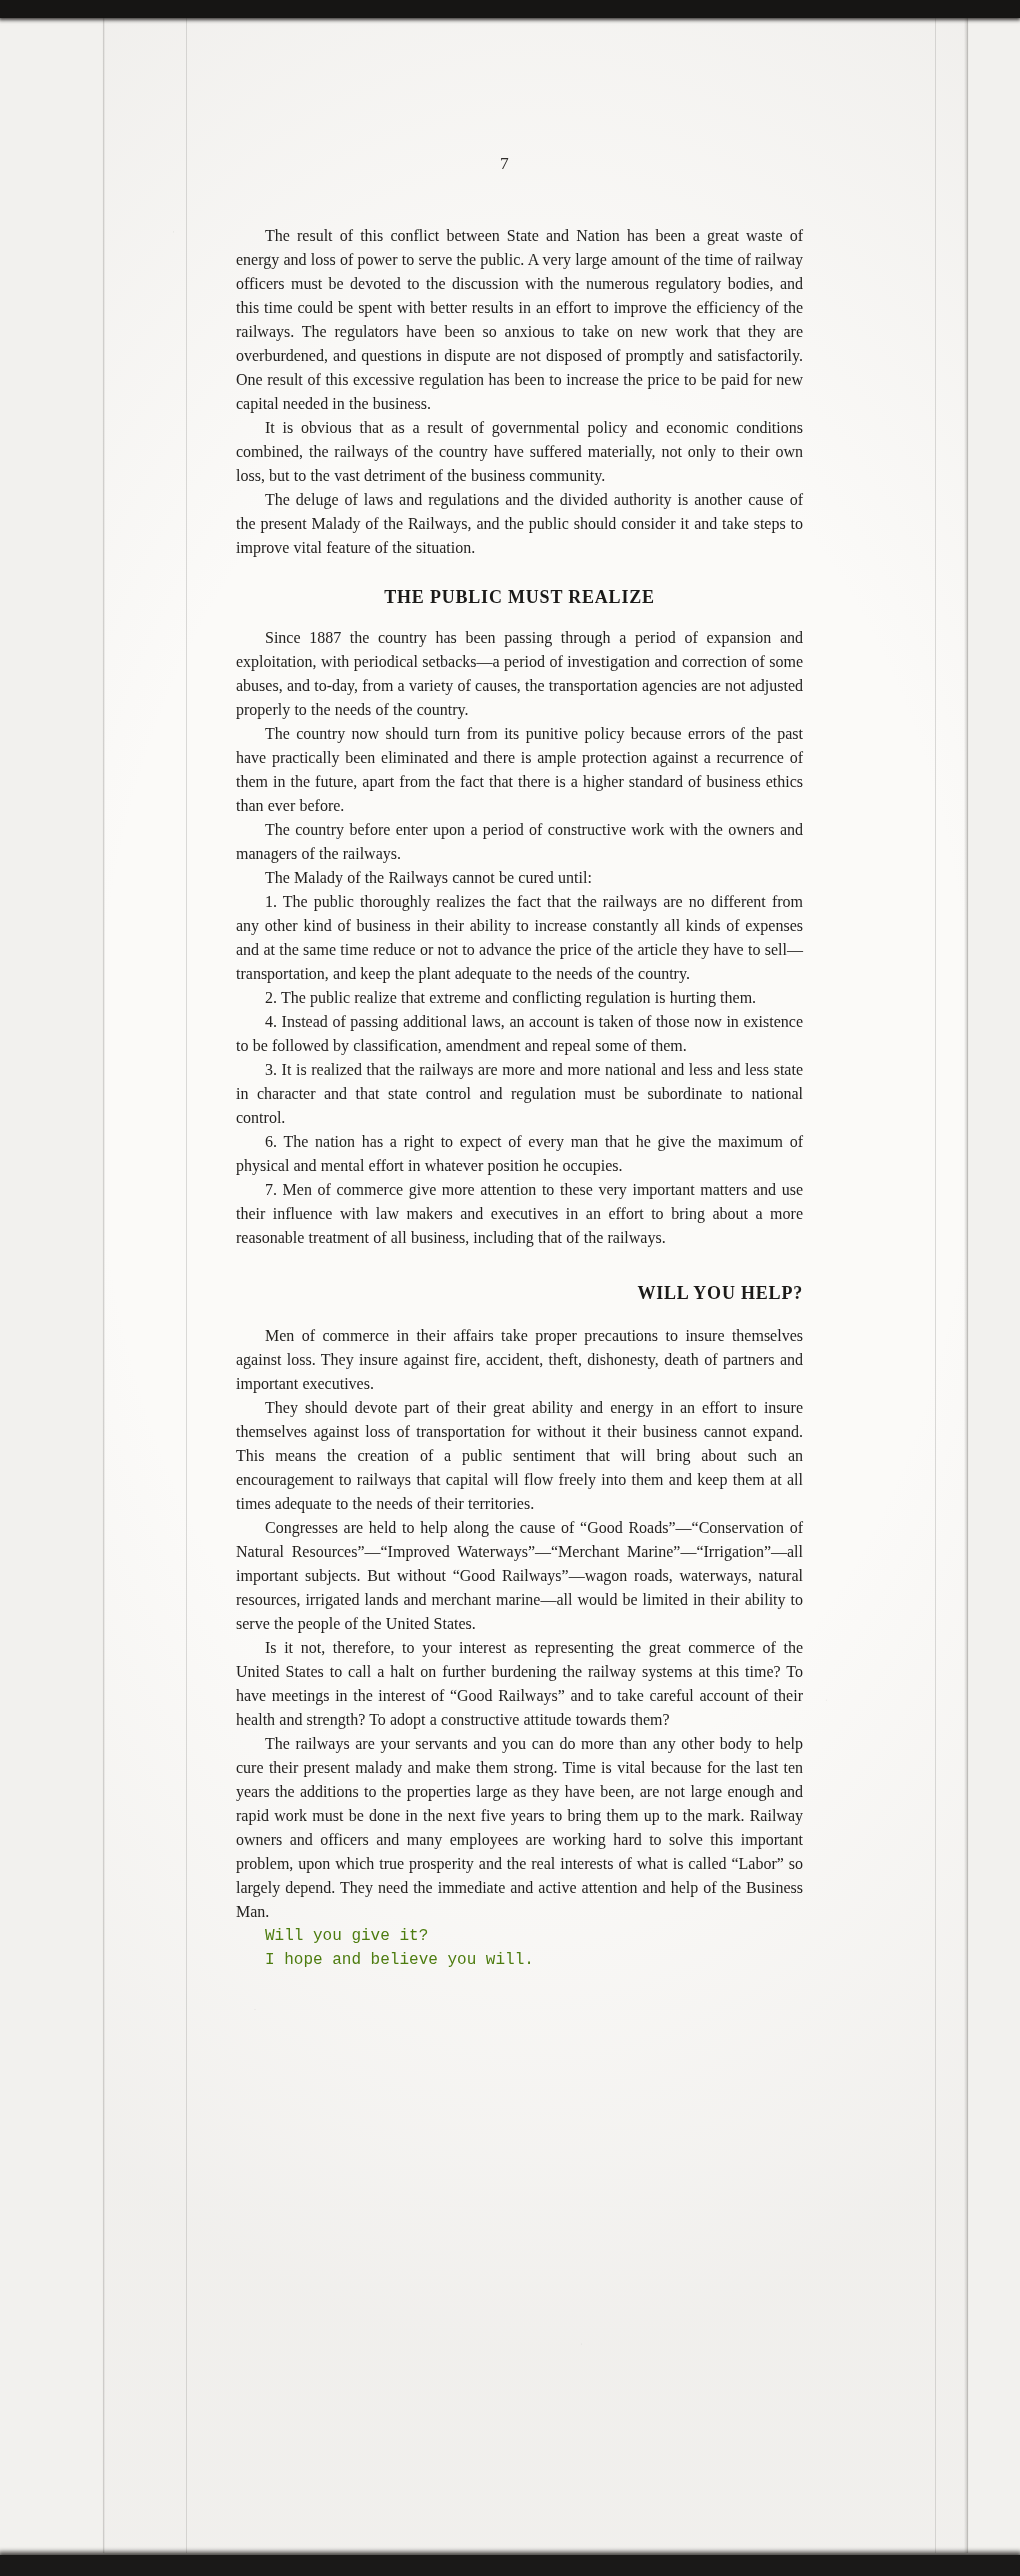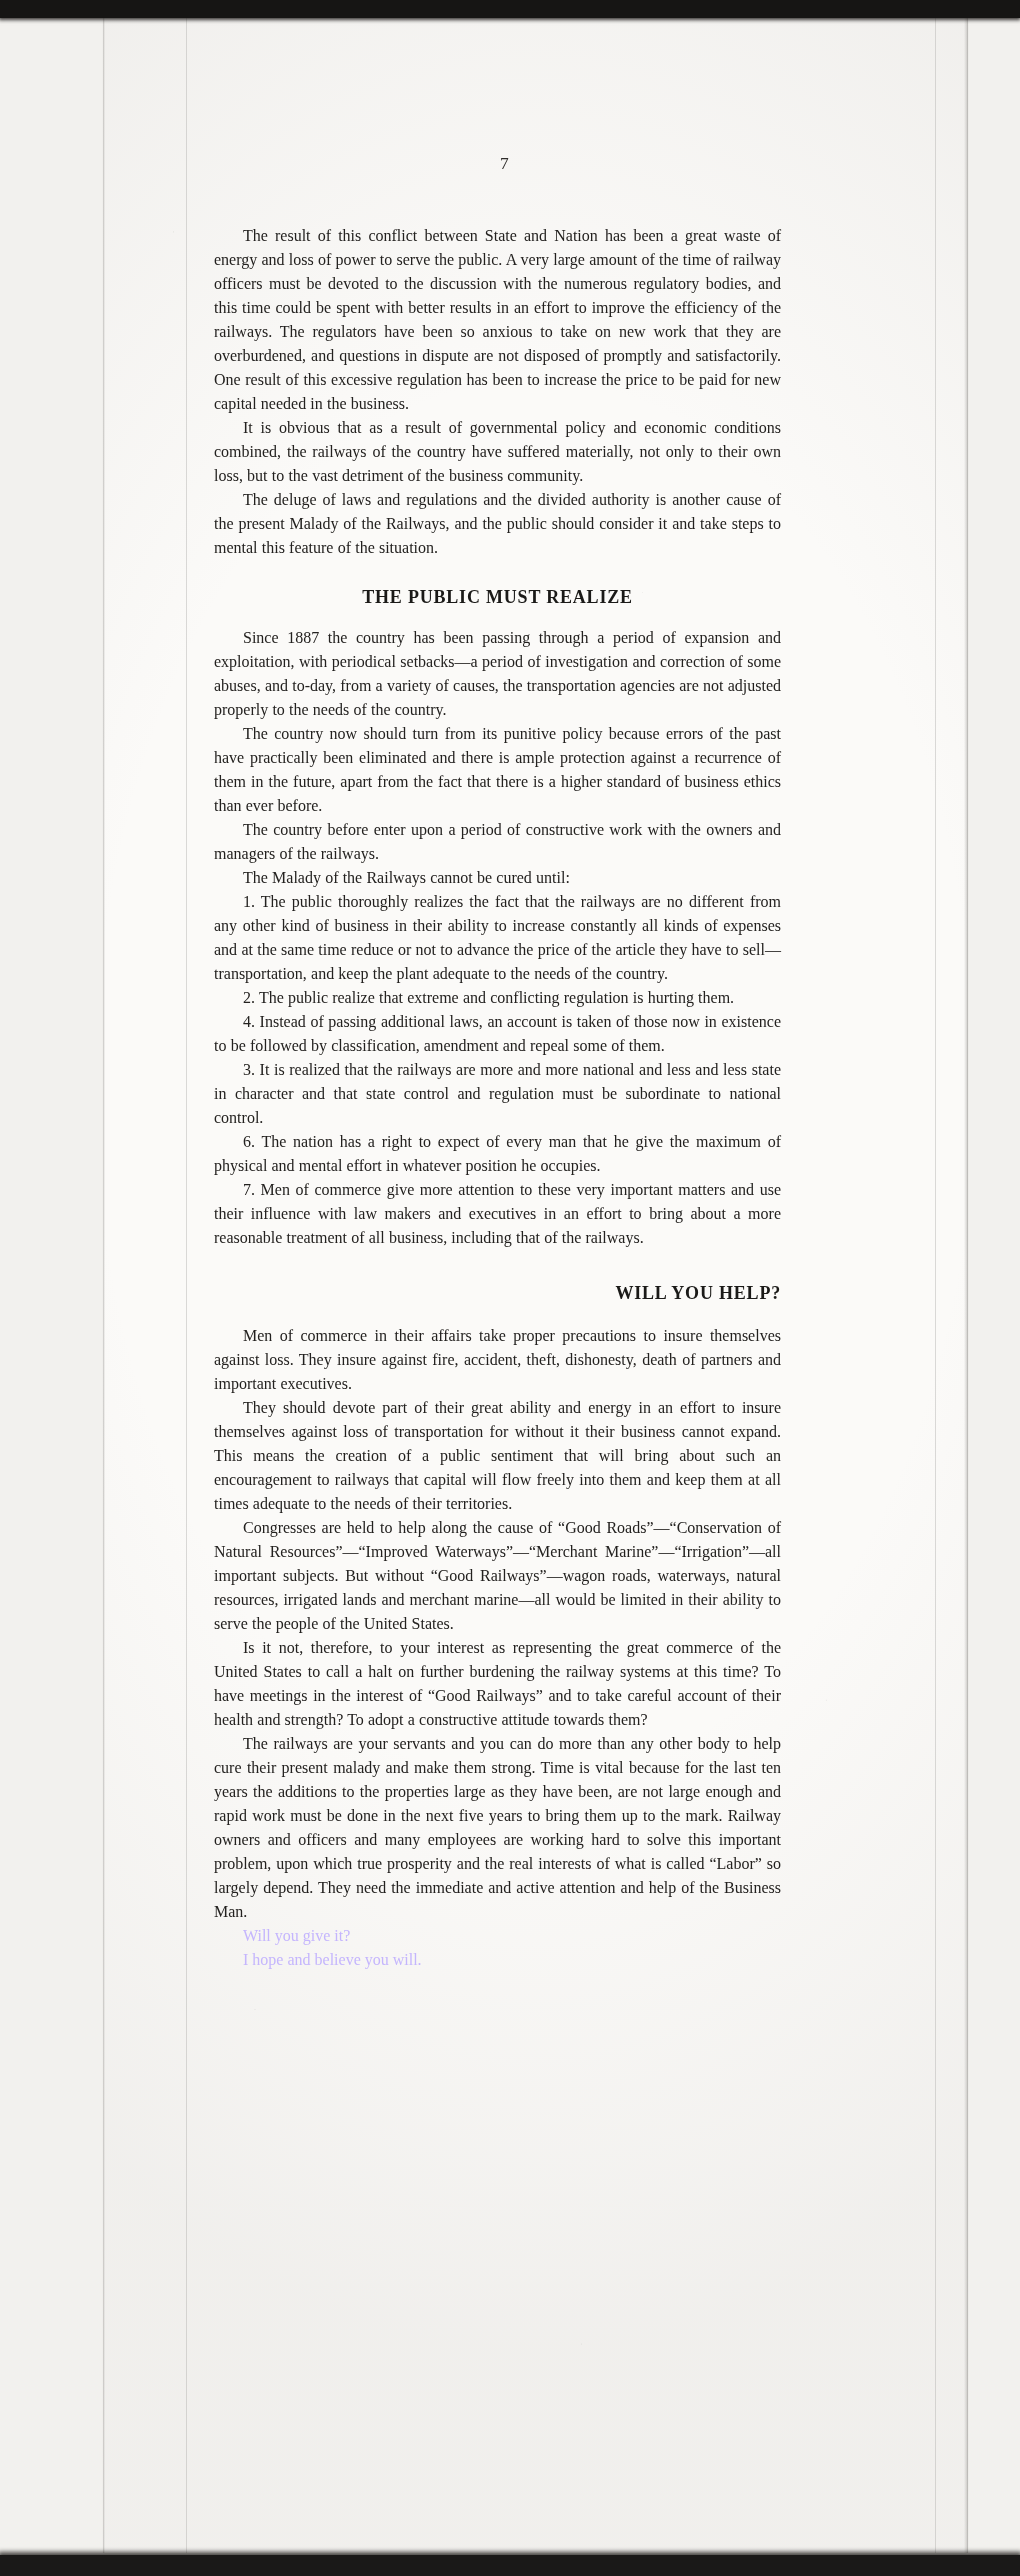--- a/index.html
+++ b/index.html
@@ -90,21 +90,21 @@
     top: 153px;
     width: 567px;
     text-align: center;
     font-size: 17.4px;
     color: #2e2c2a;
     letter-spacing: 0.3px;
   }
 
   .body {
     position: absolute;
-    left: 214px;
+    left: 236px;
     top: 224px;
     width: 567px;
   }
 
   p.para {
     margin: 0;
     font-size: 16px;
     line-height: 24px;
     text-align: justify;
     text-indent: 29px;
@@ -129,22 +129,23 @@
     padding-top: 33px;
     padding-bottom: 20px;
     text-align: right;
   }
 
   .tail {
     margin: 0;
     font-size: 16px;
     line-height: 24px;
     text-indent: 29px;
-    color: #c4b5fd;
+    color: #4d7c0f;
     text-align: left;
+    font-family: Liberation Mono, monospace;
   }
 
   
   .speckle {
     position: absolute;
     left: 0; top: 0;
     width: 1020px; height: 2576px;
     pointer-events: none;
     opacity: 0.30;
     background:
@@ -172,21 +173,21 @@
 
   <div class="band-top"></div>
   <div class="band-bottom"></div>
 
   <div class="folio">7</div>
 
   <div class="body">
 
     <p class="para">The result of this conflict between State and Nation has been a great waste of energy and loss of power to serve the public.  A very large amount of the time of railway officers must be devoted to the discussion with the numerous regulatory bodies, and this time could be spent with better results in an effort to improve the efficiency of the railways.  The regulators have been so anxious to take on new work that they are overburdened, and questions in dispute are not disposed of promptly and satisfactorily.  One result of this excessive regulation has been to increase the price to be paid for new capital needed in the business.</p>
     <p class="para">It is obvious that as a result of governmental policy and economic conditions combined, the railways of the country have suffered materially, not only to their own loss, but to the vast detriment of the business community.</p>
-    <p class="para">The deluge of laws and regulations and the divided authority is another cause of the present Malady of the Railways, and the public should consider it and take steps to mental this feature of the situation.</p>
+    <p class="para">The deluge of laws and regulations and the divided authority is another cause of the present Malady of the Railways, and the public should consider it and take steps to improve vital feature of the situation.</p>
 
     <h2 class="section">THE PUBLIC MUST REALIZE</h2>
 
     <p class="para">Since 1887 the country has been passing through a period of expansion and exploitation, with periodical setbacks—a period of investigation and correction of some abuses, and to-day, from a variety of causes, the transportation agencies are not adjusted properly to the needs of the country.</p>
     <p class="para">The country now should turn from its punitive policy because errors of the past have practically been eliminated and there is ample protection against a recurrence of them in the future, apart from the fact that there is a higher standard of business ethics than ever before.</p>
     <p class="para">The country before enter upon a period of constructive work with the owners and managers of the railways.</p>
     <p class="para">The Malady of the Railways cannot be cured until:</p>
 
     <p class="para">1.  The public thoroughly realizes the fact that the railways are no different from any other kind of business in their ability to increase constantly all kinds of expenses and at the same time reduce or not to advance the price of the article they have to sell—transportation, and keep the plant adequate to the needs of the country.</p>
     <p class="para">2.  The public realize that extreme and conflicting regulation is hurting them.</p>

